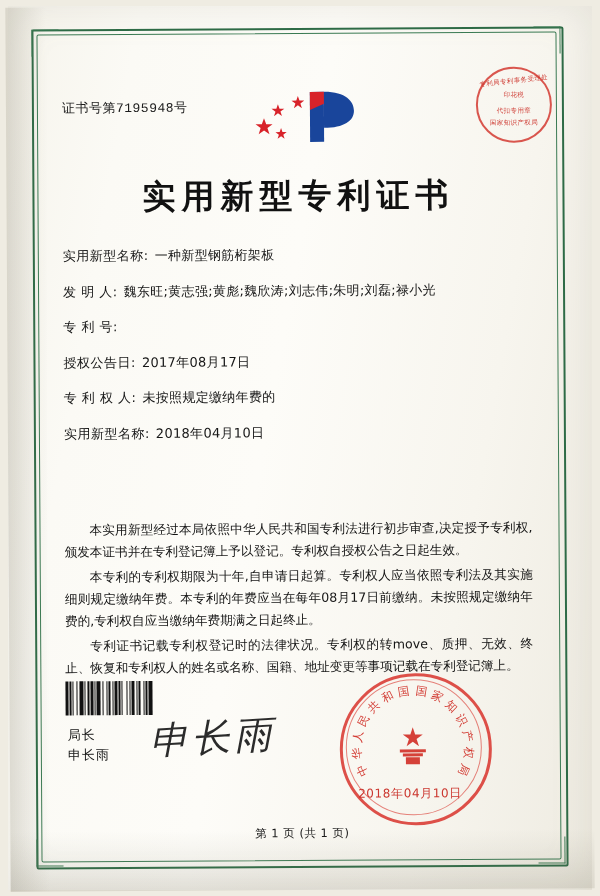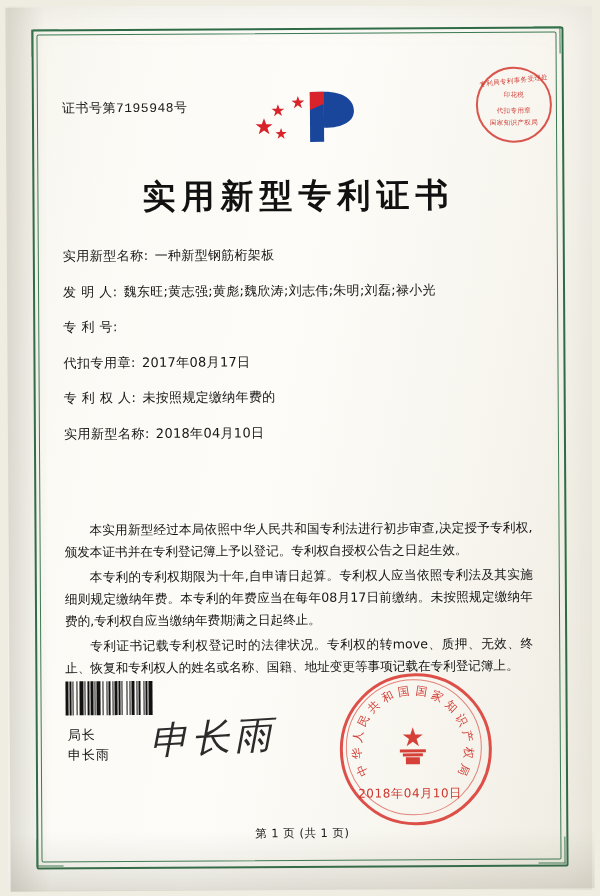--- a/index.html
+++ b/index.html
@@ -338,21 +338,21 @@
           <span class="field-value">一种新型钢筋桁架板</span>
         </div>
         <div class="field-row">
           <span class="field-label">发 明 人:</span>
           <span class="field-value">魏东旺;黄志强;黄彪;魏欣涛;刘志伟;朱明;刘磊;禄小光</span>
         </div>
         <div class="field-row">
           <span class="field-label">专 利 号:</span>
         </div>
         <div class="field-row">
-          <span class="field-label">代扣专用章:</span>
+          <span class="field-label">授权公告日:</span>
           <span class="field-value">2017年08月17日</span>
         </div>
         <div class="field-row">
           <span class="field-label">专 利 权 人:</span>
           <span class="field-value">未按照规定缴纳年费的</span>
         </div>
         <div class="field-row">
           <span class="field-label">实用新型名称:</span>
           <span class="field-value">2018年04月10日</span>
         </div>

